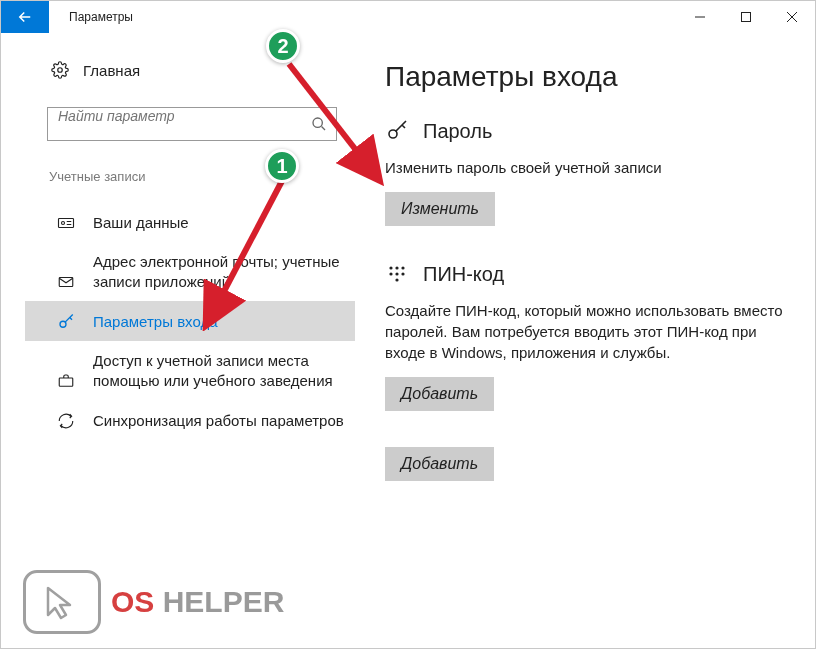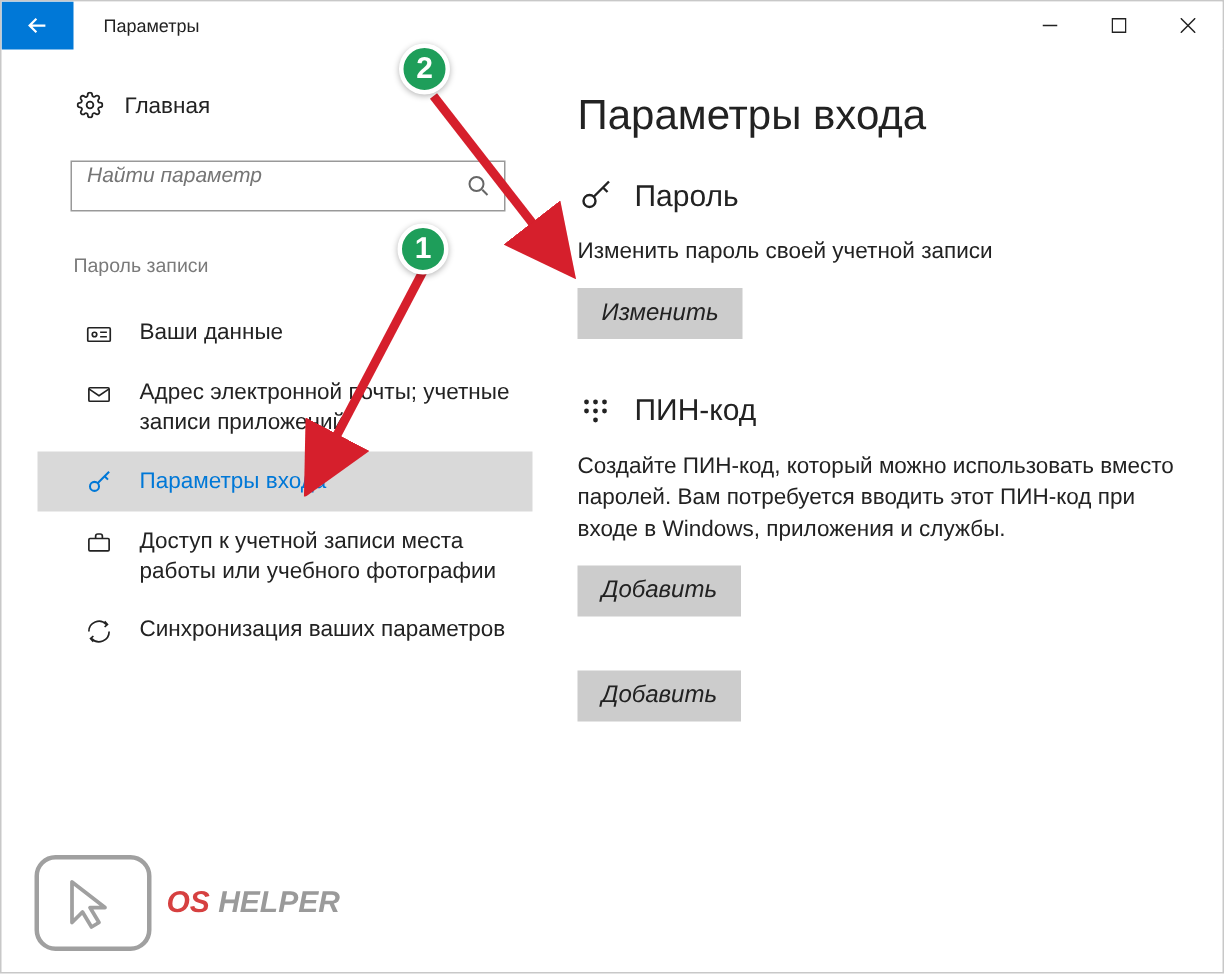--- a/index.html
+++ b/index.html
@@ -9,35 +9,35 @@
     .title { font-size: 12px; color: #222; margin-left: 20px; flex: 1; }
     .win-controls { display: flex; }
     .win-btn { width: 46px; height: 32px; display: flex; align-items: center; justify-content: center; font-size: 14px; color: #222; }
     .content { display: flex; height: calc(100% - 32px); margin-left: 24px; }
     .sidebar { width: 340px; padding: 22px 10px 10px 22px; }
     .home-row { display: flex; align-items: center; gap: 14px; font-size: 15px; color: #222; margin-bottom: 22px; padding: 6px 4px; }
     .search-wrap { position: relative; width: 290px; margin-bottom: 28px; }
     .search-input { width: 100%; height: 34px; border: 1px solid #999; padding: 4px 34px 20px 10px; font-size: 14px; background: #fff; color: #666; font-style: italic; }
     .search-icon { position: absolute; right: 10px; top: 50%; transform: translateY(-50%); color: #666; }
     .section-label { font-size: 13px; color: #7a7a7a; margin-bottom: 18px; padding-left: 2px; }
-    .nav-item { display: flex; align-items: flex-start; gap: 18px; padding: 10px 10px; font-size: 15px; color: #222; line-height: 1.3; }
+    .nav-item { display: flex; align-items: flex-end; gap: 18px; padding: 10px 10px; font-size: 15px; color: #222; line-height: 1.3; }
     .nav-item .nav-icon { width: 18px; flex-shrink: 0; display: flex; justify-content: center; padding-top: 2px; }
     .nav-item.active { background: #d9d9d9; color: #0078d7; margin-left: -22px; padding-left: 32px; width: calc(100% + 22px); }
     .nav-item.active .nav-icon { color: #0078d7; }
     .main { flex: 1; padding: 28px 20px 10px 20px; overflow-y: auto; }
     .page-title { font-size: 28px; font-weight: 300; color: #222; margin-bottom: 26px; }
     .section { margin-bottom: 36px; }
     .section-heading { display: flex; align-items: center; gap: 14px; font-size: 20px; font-weight: 400; color: #222; margin-bottom: 14px; }
     .section-desc { font-size: 15px; color: #222; line-height: 1.4; margin-bottom: 14px; }
     .action-btn { background: #ccc; border: none; padding: 8px 16px; font-size: 16px; color: #222; font-style: italic; }
     .annotation-badge { position: absolute; width: 34px; height: 34px; border-radius: 50%; background: #1e9e5a; color: #fff; display: flex; align-items: center; justify-content: center; font-size: 20px; font-weight: bold; border: 3px solid #fff; box-shadow: 0 1px 4px rgba(0,0,0,0.3); z-index: 10; }
     .arrow { position: absolute; z-index: 9; pointer-events: none; }
     .oshelper-logo { position: absolute; left: 22px; bottom: 14px; display: flex; align-items: center; gap: 10px; z-index: 5; }
     .oshelper-box { width: 78px; height: 64px; border: 3px solid #a0a0a0; border-radius: 14px; display: flex; align-items: center; justify-content: center; }
-    .oshelper-text { font-size: 20px; font-weight: bold; font-style: italic; }
+    .oshelper-text { font-size: 30px; font-weight: bold; }
     .oshelper-text .os { color: #d64040; }
     .oshelper-text .helper { color: #9a9a9a; }
     svg { display: block; }
   </style>
 </head>
 <body>
 
 <div class="titlebar">
   <div class="back-btn">
     <svg width="18" height="18" viewBox="0 0 24 24" fill="none" stroke="#fff" stroke-width="2">
@@ -80,21 +80,21 @@
     <div class="search-wrap">
       <input class="search-input" placeholder="Найти параметр" style="">
       <span class="search-icon">
         <svg width="16" height="16" viewBox="0 0 24 24" fill="none" stroke="#666" stroke-width="2">
             <circle cx="10" cy="10" r="7"></circle>
             <path d="M21 21l-5.2-5.2"></path>
           </svg>
       </span>
     </div>
 
-    <div class="section-label">Пароль записи</div>
+    <div class="section-label">Учетные записи</div>
 
     <div class="nav-item">
       <span class="nav-icon">
         <svg width="18" height="18" viewBox="0 0 24 24" fill="none" stroke="#222" stroke-width="1.5">
             <rect x="2" y="6" width="20" height="12" rx="1"></rect>
             <circle cx="8" cy="12" r="2"></circle>
             <path d="M13 10h6M13 14h6"></path>
           </svg>
       </span>
       <span>Ваши данные</span>
@@ -120,31 +120,31 @@
       <span>Параметры входа</span>
     </div>
 
     <div class="nav-item">
       <span class="nav-icon">
         <svg width="18" height="18" viewBox="0 0 24 24" fill="none" stroke="#222" stroke-width="1.5">
             <rect x="3" y="8" width="18" height="11" rx="1"></rect>
             <path d="M9 8V6a2 2 0 012-2h2a2 2 0 012 2v2"></path>
           </svg>
       </span>
-      <span>Доступ к учетной записи места работы или учебного фотографии</span>
+      <span>Доступ к учетной записи места помощью или учебного заведения</span>
     </div>
 
 
     <div class="nav-item">
       <span class="nav-icon">
         <svg width="18" height="18" viewBox="0 0 24 24" fill="none" stroke="#222" stroke-width="1.5">
             <path d="M21 12a9 9 0 01-15.5 6.3M3 12a9 9 0 0115.5-6.3M17 3l2.5 2.7L17 8M7 21l-2.5-2.7L7 16"></path>
           </svg>
       </span>
-      <span>Синхронизация ваших параметров</span>
+      <span>Синхронизация работы параметров</span>
     </div>
   </div>
 
   <div class="main">
     <div class="page-title">Параметры входа</div>
 
     <div class="section">
       <div class="section-heading">
         <span>
           <svg width="24" height="24" viewBox="0 0 24 24" fill="none" stroke="#222" stroke-width="1.6">

